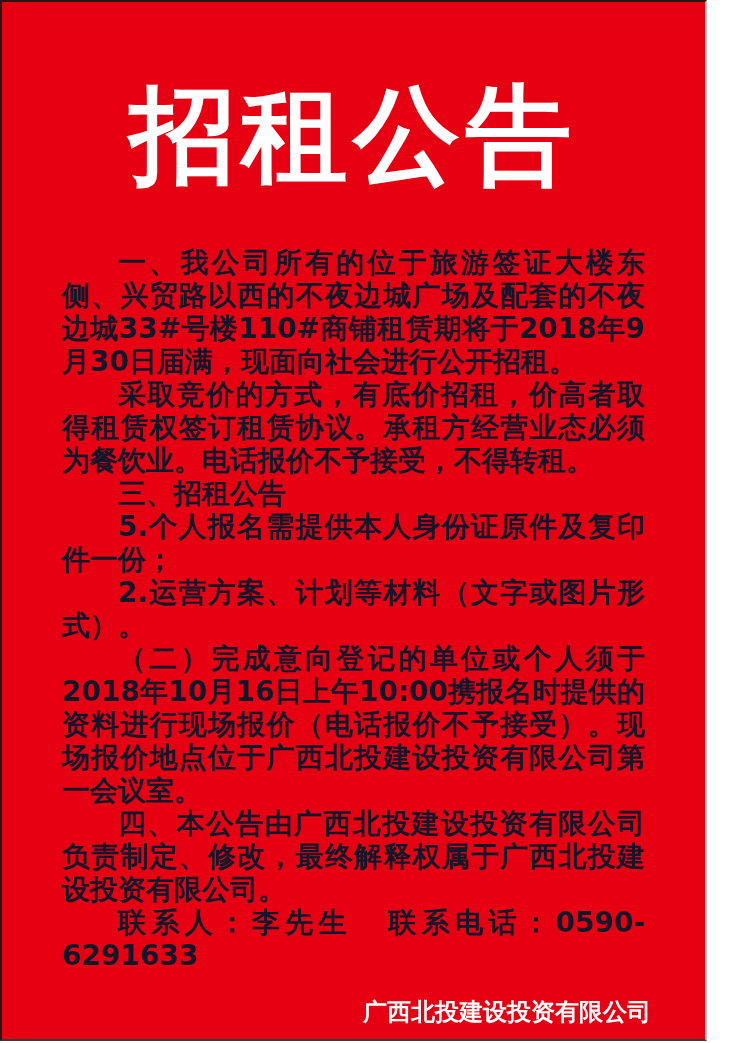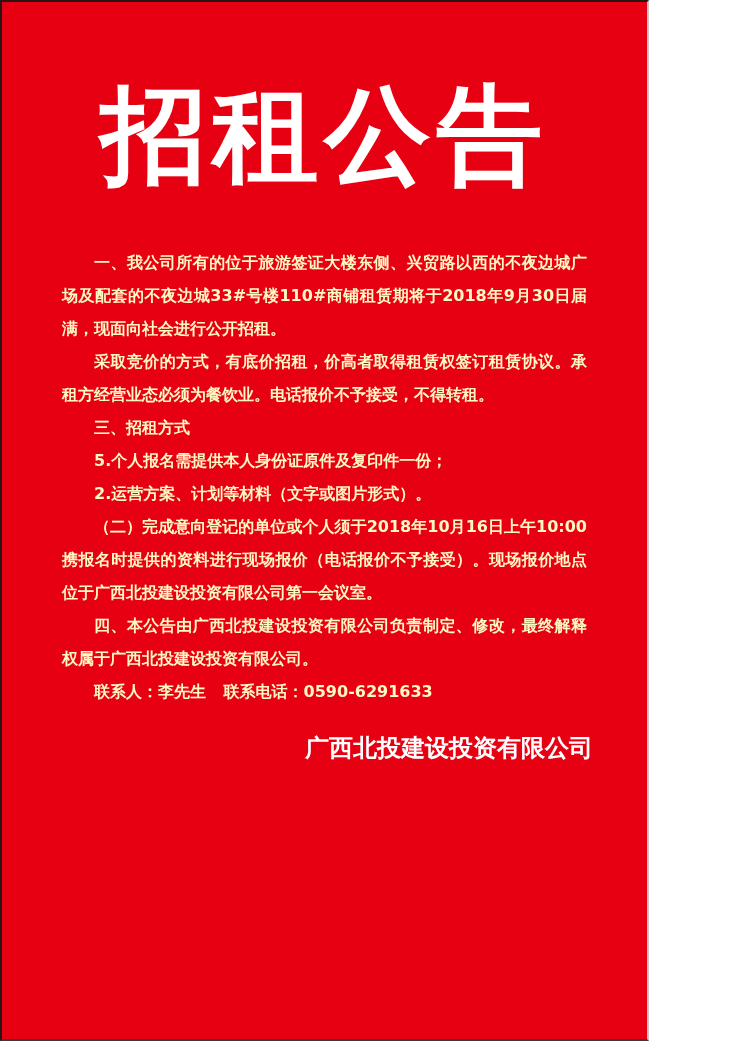--- a/index.html
+++ b/index.html
@@ -6,21 +6,21 @@
     margin: 0;
     padding: 0;
     background: #ffffff;
     width: 739px;
     height: 1043px;
     overflow: hidden;
   }
   .poster {
     position: relative;
     box-sizing: border-box;
-    width: 649px;
+    width: 707px;
     height: 1041px;
     background: #e60012;
     border: 2px solid #2a1414;
     border-right-color: #c9c9c9;
     border-bottom-color: #3a3a3a;
     overflow: hidden;
   }
   .title {
     margin: 0;
     padding-top: 58px;
@@ -28,24 +28,24 @@
     color: #ffffff;
     font-family: "DejaVu Serif", "Liberation Serif", serif;
     font-weight: 700;
     font-size: 106px;
     line-height: 150px;
     letter-spacing: 6px;
     white-space: nowrap;
   }
   .content {
     margin: 36px 60px 0 60px;
-    color: #fef9c3;
+    color: #0f172a;
     font-family: "DejaVu Sans", "Liberation Sans", sans-serif;
     font-weight: 700;
-    font-size: 16px;
+    font-size: 28px;
     line-height: 33px;
     text-align: justify;
   }
   .para {
     margin: 0;
     text-indent: 2em;
   }
   .contact-gap {
     display: inline-block;
     width: 1.1em;
@@ -65,21 +65,21 @@
 <body>
 
 <div class="poster" style="background: rgb(230, 0, 18); color: rgb(255, 255, 255);">
 
   <h1 class="title">招租公告</h1>
 
   <div class="content">
     <div>
         <p class="para">一、我公司所有的位于旅游签证大楼东侧、兴贸路以西的不夜边城广场及配套的不夜边城33#号楼110#商铺租赁期将于2018年9月30日届满，现面向社会进行公开招租。</p>
         <p class="para">采取竞价的方式，有底价招租，价高者取得租赁权签订租赁协议。承租方经营业态必须为餐饮业。电话报价不予接受，不得转租。</p>
-        <p class="para">三、招租方式</p>
+        <p class="para">三、招租公告</p>
         <p class="para">5.个人报名需提供本人身份证原件及复印件一份；</p>
         <p class="para">2.运营方案、计划等材料（文字或图片形式）。</p>
         <p class="para">（二）完成意向登记的单位或个人须于2018年10月16日上午10:00携报名时提供的资料进行现场报价（电话报价不予接受）。现场报价地点位于广西北投建设投资有限公司第一会议室。</p>
         <p class="para">四、本公告由广西北投建设投资有限公司负责制定、修改，最终解释权属于广西北投建设投资有限公司。</p>
       </div>
 
     <p class="para">
       <span>联系人：李先生</span><span class="contact-gap"></span><span>联系电话：0590-6291633</span>
     </p>
   </div>

